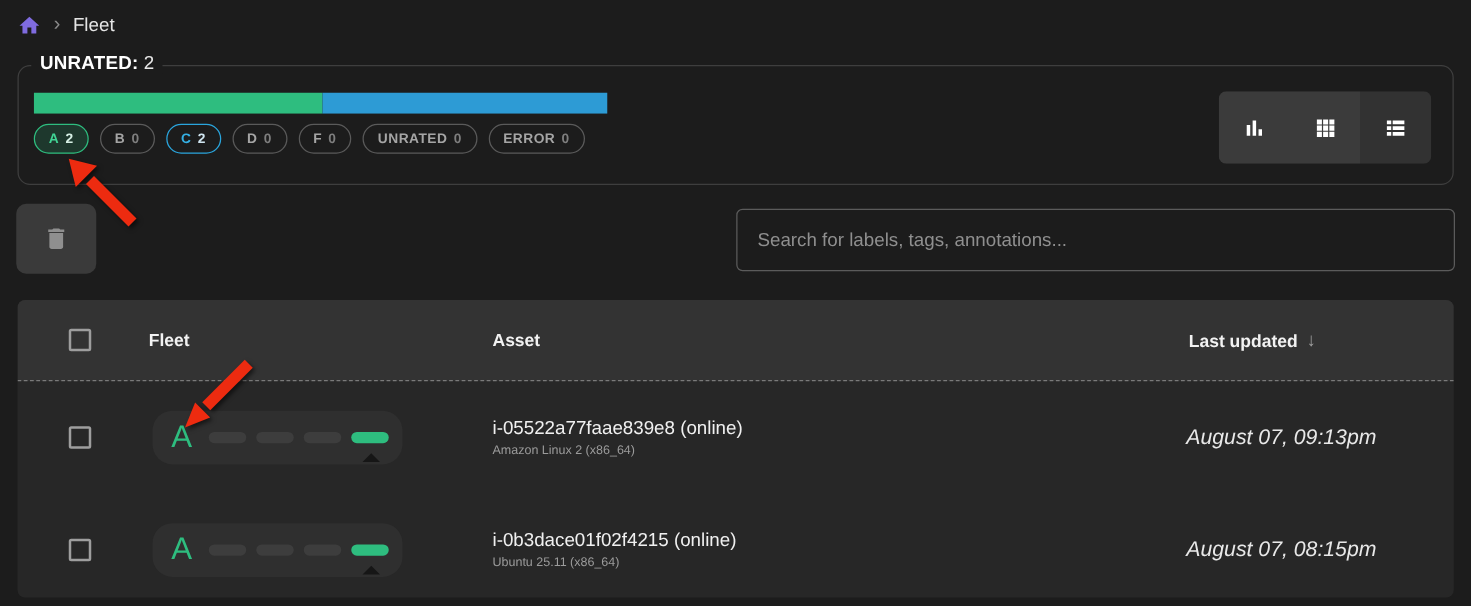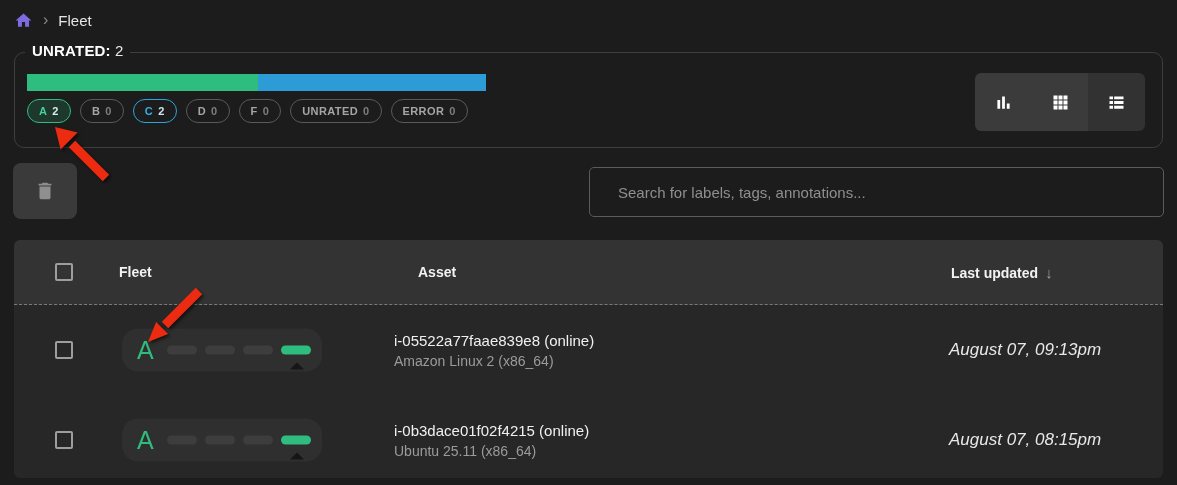--- a/index.html
+++ b/index.html
@@ -52,34 +52,34 @@
   
   .trash-btn {
     position:absolute; left:13px; top:163px; width:64px; height:56px;
     background:#3a3a3a; border:none; border-radius:8px; cursor:pointer;
     display:flex; align-items:center; justify-content:center;
   }
   .search-box {
     position:absolute; left:589px; top:167px; width:575px; height:50px;
     background:transparent; border:1px solid #5b5b5b; border-radius:5px;
     color:#cfcfcf; font-size:15px; font-family:"Liberation Sans", sans-serif;
-    padding:0 28px; outline:none;
+    padding:0 16px; outline:none;
   }
   .search-box::placeholder { color:#8f8f8f; opacity:1; }
   
   .table {
     position:absolute; left:14px; top:240px; width:1149px; height:238px;
     background:#272727; border-radius:6px; overflow:hidden;
   }
   .thead {
     position:relative; height:65px; background:#333333;
     border-bottom:1px dashed rgba(255,255,255,0.35);
   }
   .th { position:absolute; top:50%; transform:translateY(-50%); font-size:14px; font-weight:bold; color:#f2f2f2; }
-  .th-score { left:105px; } .th-asset { left:404px; }
+  .th-score { left:105px; } .th-asset { left:380px; }
   .th-updated { left:937px; display:flex; align-items:center; gap:7px; cursor:pointer; }
   .sort-glyph { color:#9e9e9e; font-size:15px; font-weight:normal; }
   .checkbox {
     position:absolute; left:41px; top:50%; transform:translateY(-50%);
     width:18px; height:18px; border:2px solid #9e9e9e; border-radius:2px;
     background:transparent; cursor:pointer;
   }
   .trow { position:relative; height:90px; cursor:pointer; }
   .score-widget {
     position:absolute; left:108px; top:50%; transform:translateY(-50%);
@@ -90,21 +90,21 @@
   .score-bars { display:flex; gap:8px; align-items:center; }
   .sbar { width:30px; height:9px; border-radius:5px; background:#3d3d3d; }
   .sbar--active { background:#2ebd7f; }
   .score-marker {
     position:absolute; left:168px; bottom:2px; width:0; height:0;
     border-left:7px solid transparent; border-right:7px solid transparent;
     border-bottom:7px solid #161616;
   }
   .asset-cell { position:absolute; left:380px; top:50%; transform:translateY(-50%); }
   .asset-name { font-size:15px; color:#f0f0f0; margin-bottom:4px; }
-  .asset-platform { font-size:14px; color:#9b9b9b; }
+  .asset-platform { font-size:10px; color:#9b9b9b; }
   .time-cell { position:absolute; left:935px; top:50%; transform:translateY(-50%); font-size:17px; color:#e8e8e8;font-style:italic; }
   
   .arrow { position:absolute; z-index:10; filter:drop-shadow(2px 2px 1.5px rgba(0,0,0,0.55)); pointer-events:none; }
   .arrow1 { left:46px; top:120px; }
   .arrow2 { left:139px; top:279px; }
 </style>
 </head>
 <body>
 
 <div class="stage">

